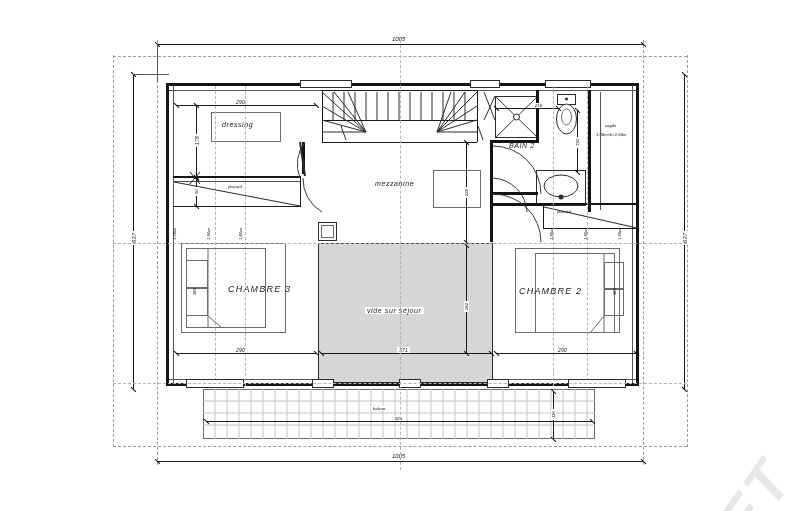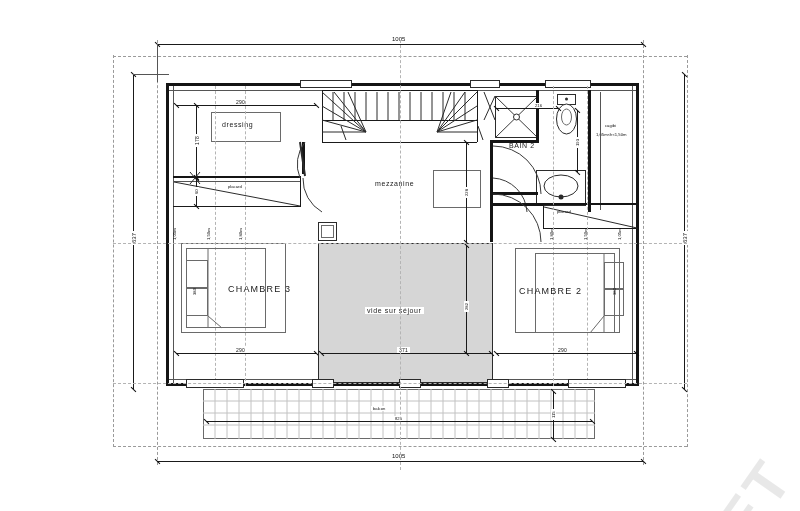--- a/index.html
+++ b/index.html
@@ -1,17 +1,17 @@
 <!DOCTYPE html>
 <html><head>
 <meta charset="utf-8">
 <style>
   html,body{margin:0;padding:0;background:#ffffff;}
   body{width:800px;height:511px;font-family:"Liberation Sans",sans-serif;overflow:hidden;}
-  #sheet{position:relative;width:800px;height:495px;background:#fff;}
+  #sheet{position:relative;width:800px;height:495px;background:#fff;font-style:italic;}
 
   
   .ln{position:absolute;background:#1a1a1a;}
   .hl{height:1px;}
   .vl{width:1px;}
   .thin{background:#555;}
   .dash-h{position:absolute;height:0;border-top:1px dashed #9a9a9a;}
   .dash-v{position:absolute;width:0;border-left:1px dashed #9a9a9a;}
   .axis-h{position:absolute;height:0;border-top:1px dashed #b4b4b4;}
   .axis-v{position:absolute;width:0;border-left:1px dashed #b4b4b4;}

